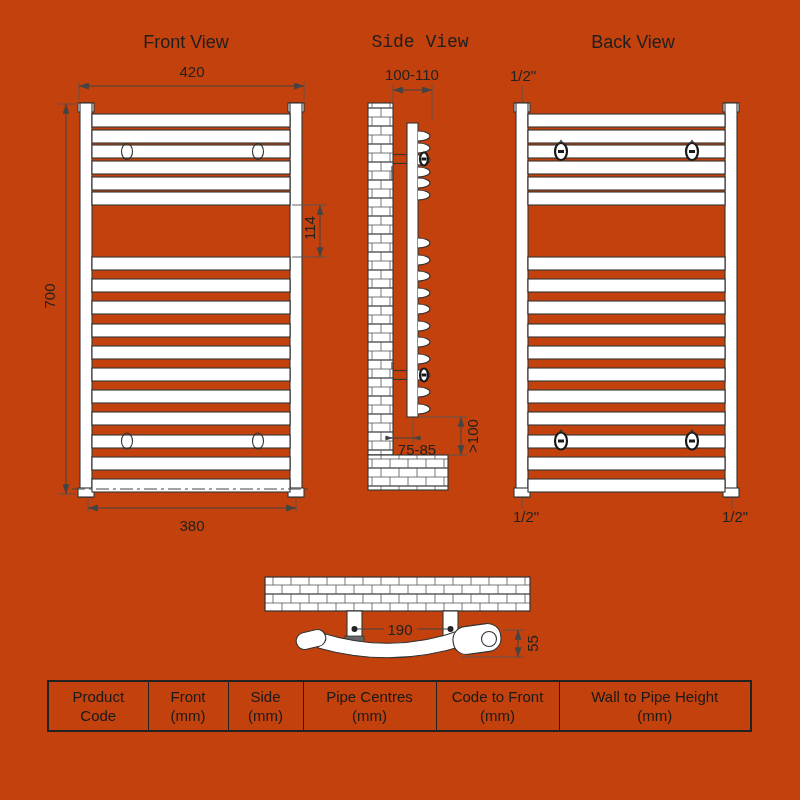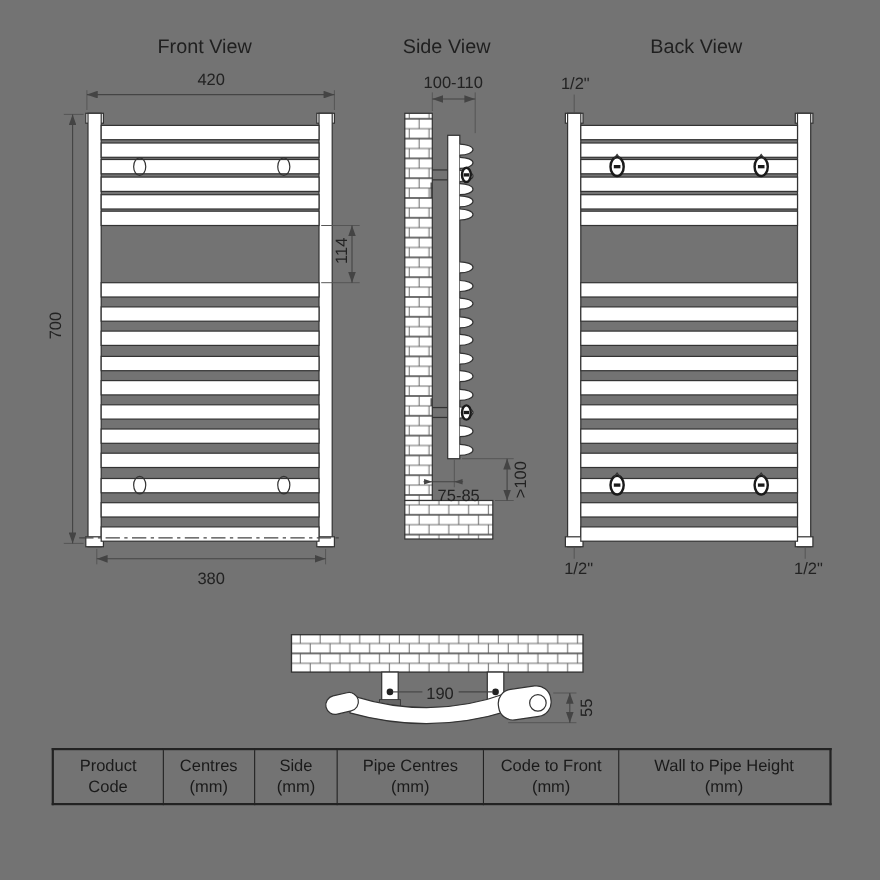--- a/index.html
+++ b/index.html
@@ -1,16 +1,16 @@
 <!DOCTYPE html>
 <html><head>
 <meta charset="utf-8">
 <style>
   html,body{margin:0;padding:0;background:#fff;}
-  #canvas{position:relative;width:800px;height:800px;background:#737373;overflow:hidden;
+  #canvas{position:relative;width:800px;height:800px;background:#c2410c;overflow:hidden;
           font-family:"Liberation Sans", sans-serif;color:#1a1a1a;}
   .view-title{position:absolute;width:180px;text-align:center;font-size:18px;color:#1f1f1f;}
   svg{position:absolute;overflow:visible;}
   svg text{font-family:"Liberation Sans", sans-serif;font-size:15px;fill:#222;}
   .bar{fill:#ffffff;stroke:#333;stroke-width:1.1;}
   .rail{fill:#ffffff;stroke:#333;stroke-width:1.1;}
   .dim{stroke:#444;stroke-width:1;fill:none;}
   .ext{stroke:#555;stroke-width:0.9;fill:none;}
   .draw{stroke:#333;stroke-width:1.1;fill:none;}
   .drawfill{stroke:#333;stroke-width:1.1;fill:#ffffff;}
@@ -23,21 +23,21 @@
   #spec-table{border:2.5px solid #222;}
   .hdr-row td{height:44px;}
   .val-row td{height:31px;}
 </style>
 </head>
 <body>
 
 <div id="canvas">
 
   <div class="view-title" style="left:96px;top:32px;">Front View</div>
-  <div class="view-title" style="left:316px;top:32px;">Side View</div>
+  <div class="view-title" style="left:330px;top:32px;font-family:Liberation Mono, monospace;">Side View</div>
   <div class="view-title" style="left:543px;top:32px;">Back View</div>
   <div class="view-title" style="left:314px;top:549px;margin-top:25px;">Top View</div>
 
   <svg style="left:28px;top:55px;" width="315" height="500" viewBox="28 55 315 500">
     <defs>
       <marker id="arF" viewBox="0 -3.2 9 6.4" refX="9" refY="0" markerWidth="10" markerHeight="7" orient="auto-start-reverse">
           <path d="M0,-3.2 L9,0 L0,3.2 Z" fill="#444"></path>
         </marker>
     </defs>
 
@@ -272,21 +272,21 @@
         <col style="width:123px">
         <col style="width:192px">
     </colgroup>
     <tbody>
       <tr class="hdr-row">
         <td>
           <div>Product</div>
           <div>Code</div>
         </td>
         <td>
-          <div>Centres</div>
+          <div>Front</div>
           <div>(mm)</div>
         </td>
         <td>
           <div>Side</div>
           <div>(mm)</div>
         </td>
         <td>
           <div>Pipe Centres</div>
           <div>(mm)</div>
         </td>

